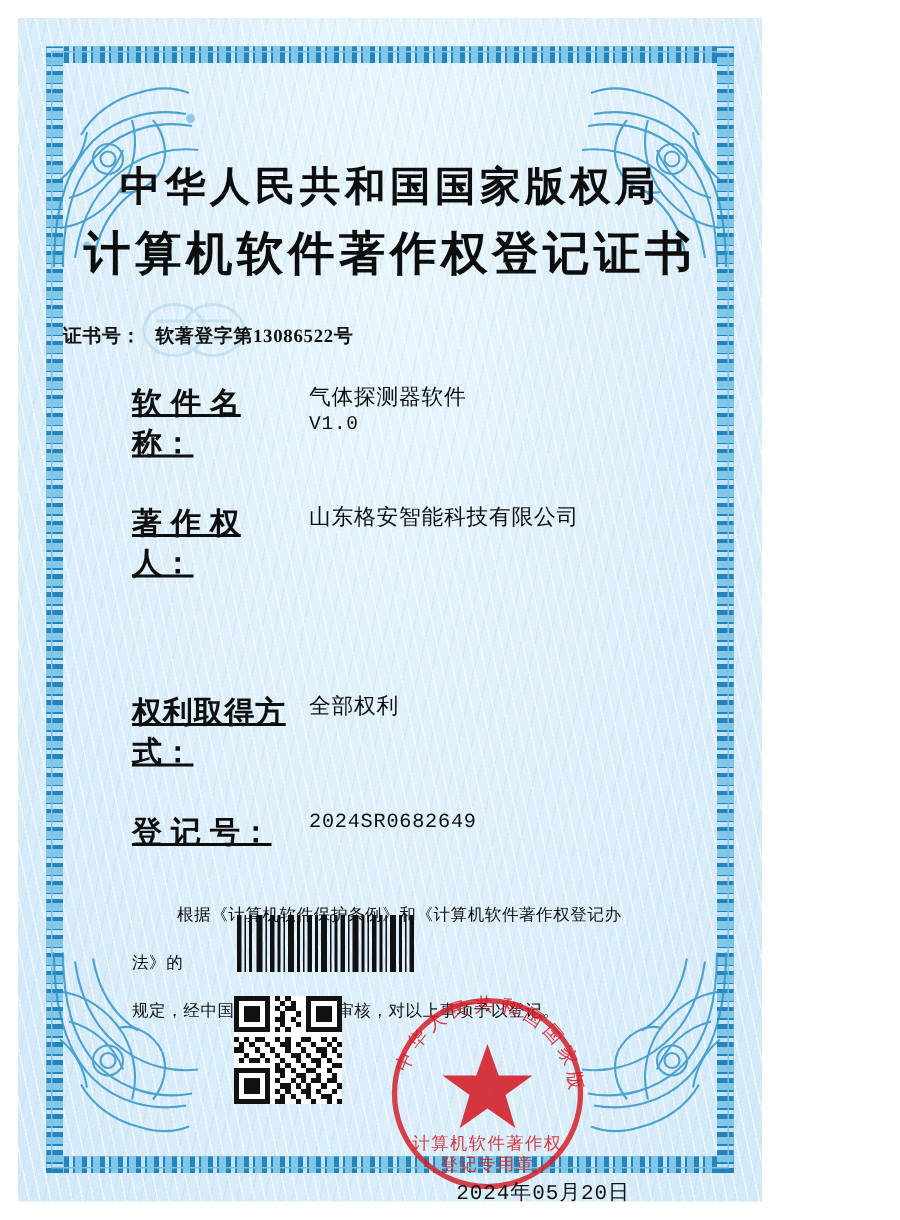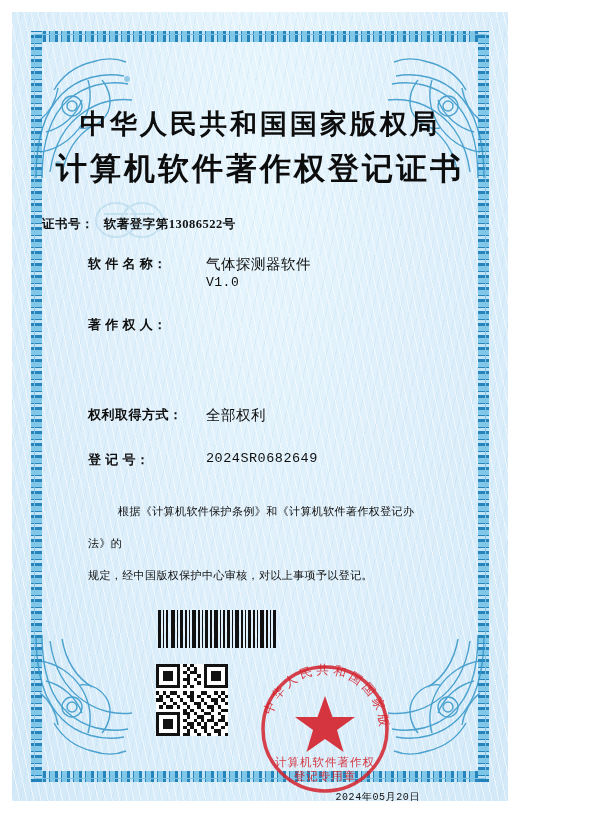--- a/index.html
+++ b/index.html
@@ -141,24 +141,25 @@
     padding-right: 40px;
   }
   .field-row {
     display: flex;
     align-items: flex-start;
     margin-bottom: 26px;
   }
   .field-label {
     width: 118px;
     flex: 0 0 118px;
-    font-size: 13px;
+    font-size: 20px;
     font-weight: bold;
     color: #0e0e0e;
     letter-spacing: 0.5px;
+    text-decoration: underline;
   }
   .field-value {
     font-size: 14.5px;
     color: #0e0e0e;
     letter-spacing: 0.5px;
   }
   .field-value .v-sub {
     display: block;
     margin-top: 1px;
     font-family: "Liberation Mono", "DejaVu Sans Mono", monospace;
@@ -211,21 +212,21 @@
     top: 52px;
     width: 150px;
     height: 150px;
     pointer-events: none;
   }
   .issue-date {
     position: absolute;
     right: 24px;
     bottom: 8px;
     font-family: "Liberation Mono", "DejaVu Sans Mono", monospace;
-    font-size: 10px;
+    font-size: 14px;
     color: #111;
     letter-spacing: 0.6px;
   }
 </style>
 </head>
 <body>
 
 <div class="certificate">
   <div class="paper">
 
@@ -338,20 +339,21 @@
         <div class="field-row">
           <div class="field-label">软 件 名 称：</div>
           <div class="field-value">
             <span>气体探测器软件</span>
             <span class="v-sub">V1.0</span>
           </div>
         </div>
 
         <div class="field-row">
           <div class="field-label">著 作 权 人：</div>
+          <div class="field-value">山东格安智能科技有限公司</div>
         </div>
 
         <div class="gap-row"></div>
 
         <div class="field-row">
           <div class="field-label">权利取得方式：</div>
           <div class="field-value">全部权利</div>
         </div>
 
 

